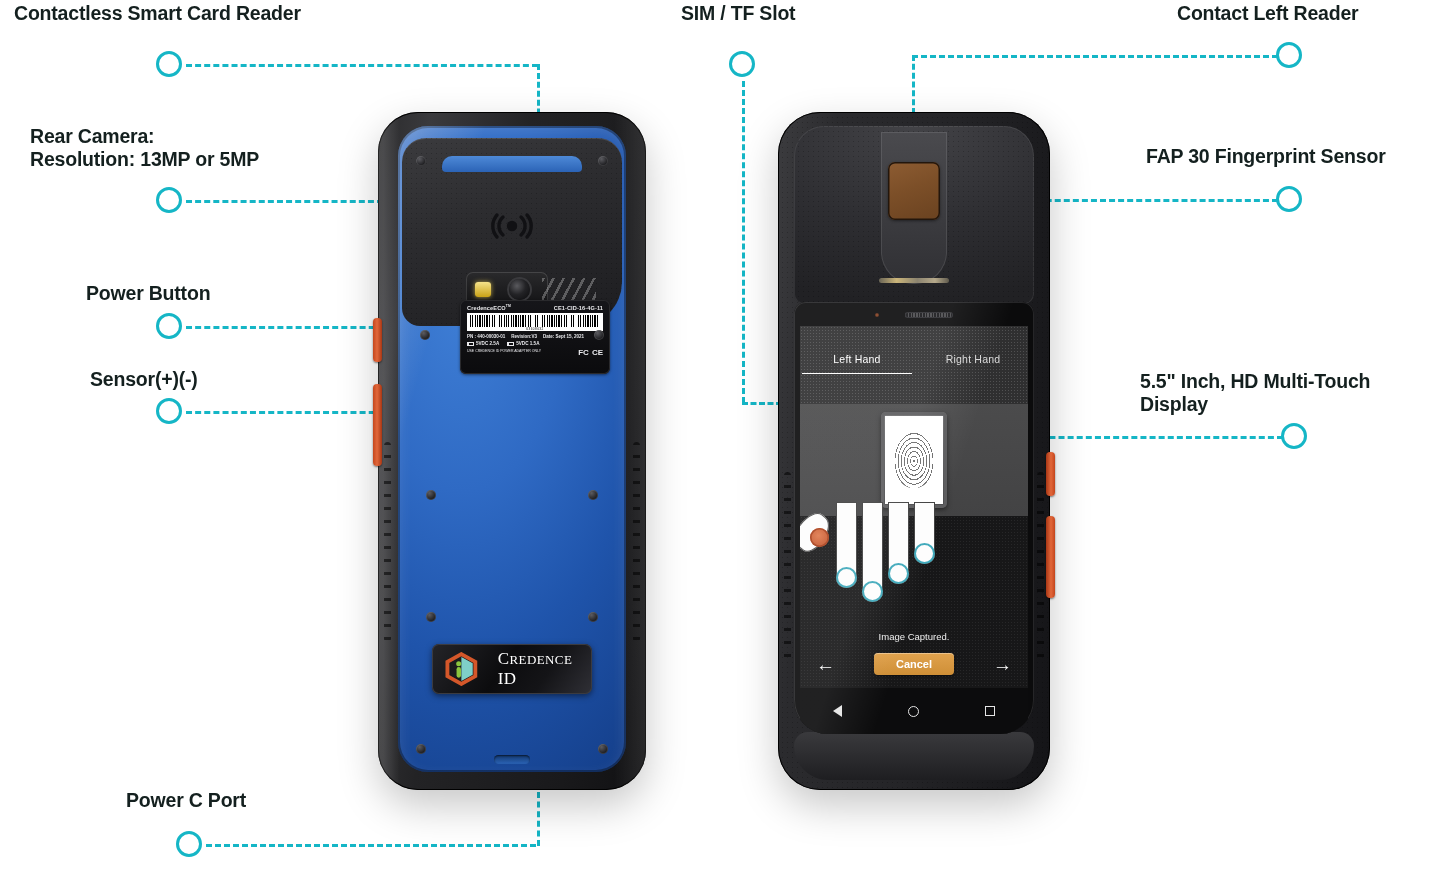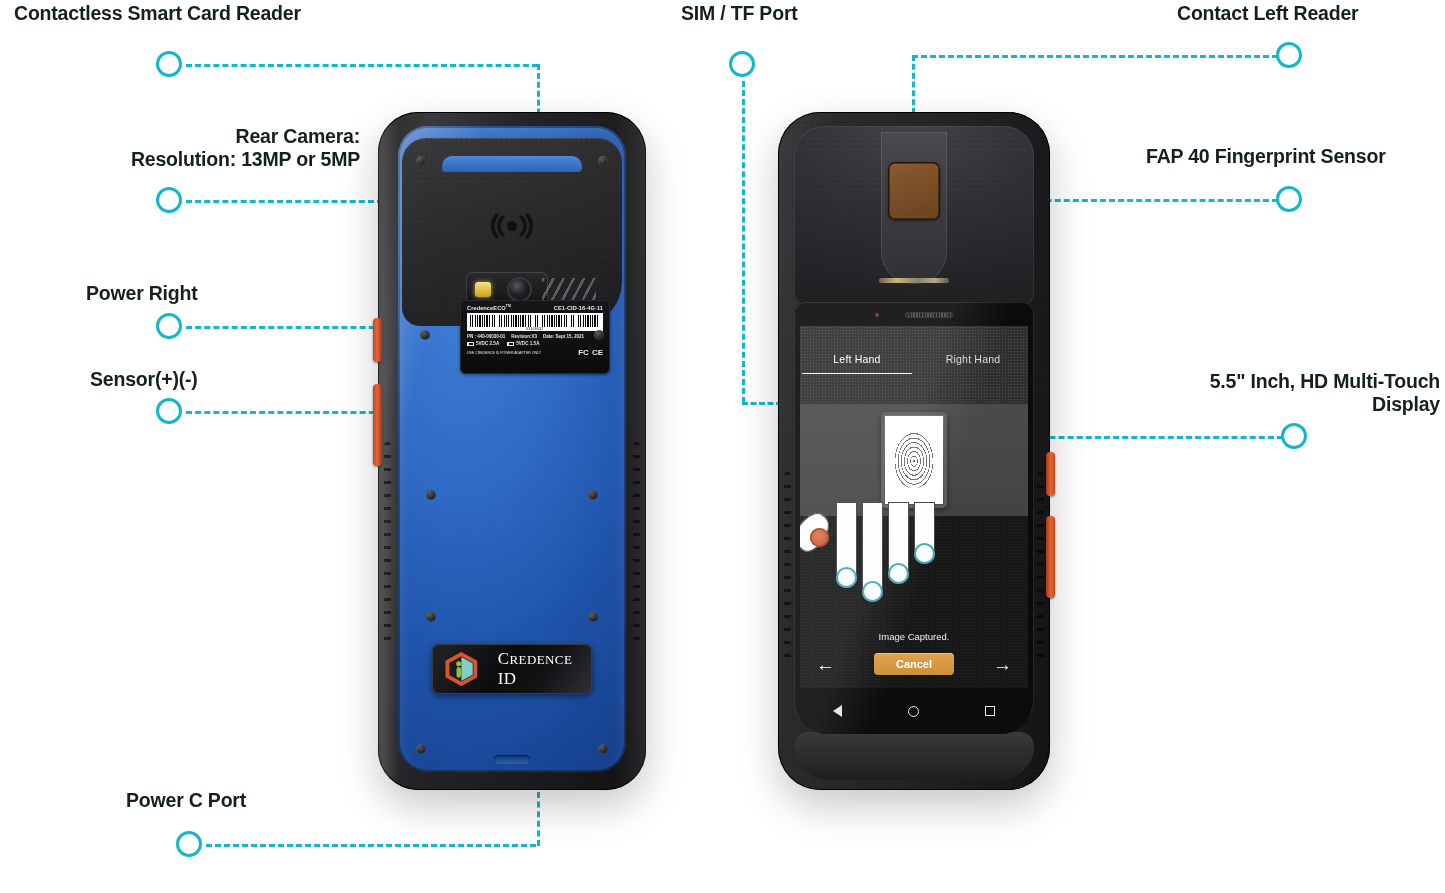--- a/index.html
+++ b/index.html
@@ -15,21 +15,21 @@
   .label {
     position: absolute;
     font-family: "Liberation Sans", sans-serif;
     font-weight: bold;
     color: #14201f;
     font-size: 19.5px;
     line-height: 1.18;
     letter-spacing: -0.2px;
     white-space: pre-line;
   }
-  .label.center { text-align: right; }
+  .label.center { text-align: left; }
   .label.left   { text-align: left; }
 
   
   .node {
     position: absolute;
     width: 26px; height: 26px;
     border: 3.2px solid #15b6c6;
     border-radius: 50%;
     background: transparent;
   }
@@ -144,21 +144,21 @@
       #000 5px 5.7px, #fff 5.7px 7.2px);
   }
   .st-bcnum { font-size:3.2px; color:#000; text-align:center; letter-spacing:.4px; line-height:5px;}
   .st-row2 { font-size:4.5px; font-weight:bold; margin-top:2.5px; padding:0 2px;
              display:flex; gap:6px; }
   .st-row3 { font-size:4.6px; font-weight:bold; margin-top:2.5px; padding:0 2px;
              display:flex; gap:8px; align-items:center; }
   .st-icon { display:inline-block; width:7px; height:4px; border:.7px solid #e9e9ec;
              border-left-width:2px; margin-right:2px; vertical-align:middle;}
   .st-row4 { font-size:3.5px; margin-top:2.5px; padding:0 2px;
-             display:flex; justify-content:space-between; align-items:center;}
+             display:flex; justify-content:space-between; align-items:flex-start;}
   .st-marks { display:flex; gap:3px; font-size:8px; font-weight:bold; line-height:8px; }
   
   .bk-brand {
     position: absolute; left: 50%; transform: translateX(-50%);
     bottom: 96px; width: 160px; height: 50px; border-radius: 7px;
     background: linear-gradient(125deg,#242428 0%, #0c0c0e 45%, #141417 70%, #303036 100%);
     box-shadow: 0 2px 6px rgba(0,0,0,.5), inset 0 0 0 1px #3b3b40;
     display: flex; align-items: center; gap: 20px; padding-left: 13px;
   }
   .brand-name {
@@ -375,31 +375,31 @@
 </head>
 <body>
 
 <div id="stage">
 
   <div class="label left" style="left:14px; top:2px;">Contactless Smart Card Reader</div>
 
   <div class="label center" style="left:30px; top:125px; width:330px;">Rear Camera:
 Resolution: 13MP or 5MP</div>
 
-  <div class="label left" style="left:86px; top:282px;">Power Right</div>
+  <div class="label left" style="left:86px; top:282px;">Power Button</div>
 
   <div class="label left" style="left:90px; top:368px;">Sensor(+)(-)</div>
 
   <div class="label left" style="left:126px; top:789px;">Power C Port</div>
 
-  <div class="label left" style="left:681px; top:2px;">SIM / TF Port</div>
+  <div class="label left" style="left:681px; top:2px;">SIM / TF Slot</div>
 
   <div class="label left" style="left:1177px; top:2px;">Contact Left Reader</div>
 
-  <div class="label left" style="left:1146px; top:145px;">FAP 40 Fingerprint Sensor</div>
+  <div class="label left" style="left:1146px; top:145px;">FAP 30 Fingerprint Sensor</div>
 
   <div class="label center" style="left:1140px; top:370px; width:300px;">5.5" Inch, HD Multi-Touch
 Display</div>
 
   <div class="node" style="left:156px; top:51px;"></div>
   <div class="dash-h" style="left:186px; top:64px; width:352px;"></div>
   <div class="dash-v" style="left:537px; top:64px; height:122px;"></div>
 
   <div class="node" style="left:156px; top:187px;"></div>
   <div class="dash-h" style="left:186px; top:200px; width:288px;"></div>

